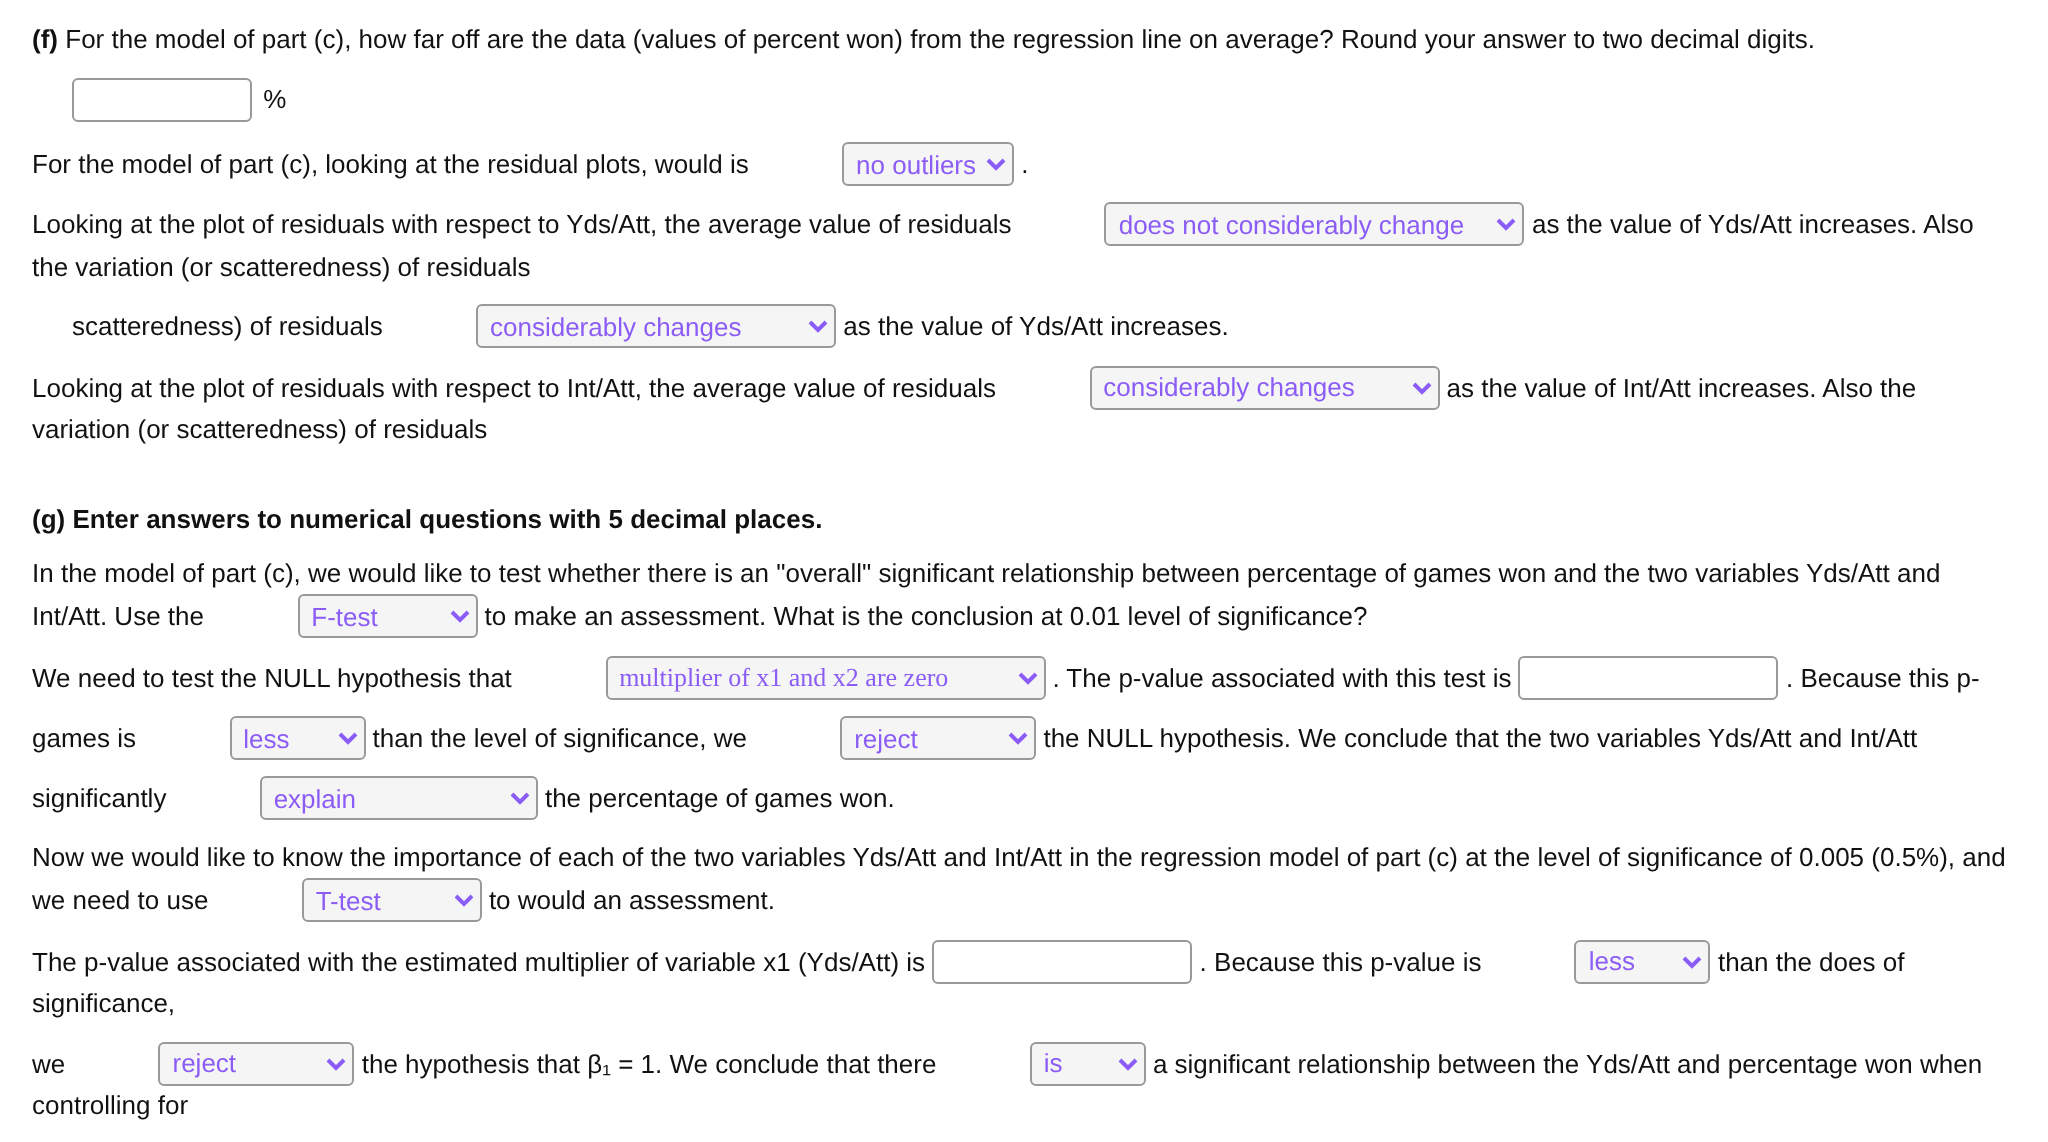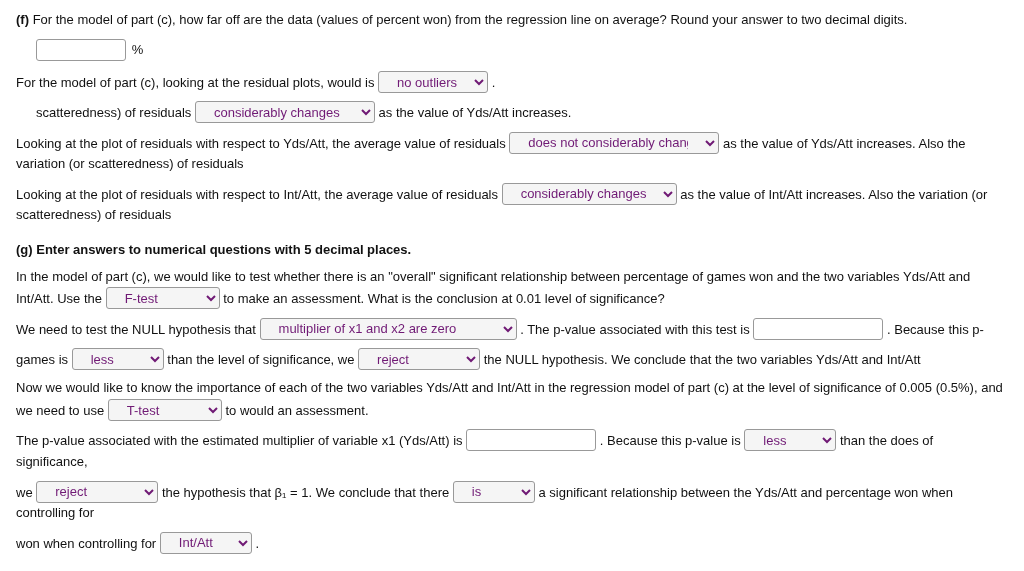--- a/index.html
+++ b/index.html
@@ -11,45 +11,46 @@
       padding: 10px 16px;
       width: 1024px;
       min-height: 571px;
     }
     .section { margin-bottom: 10px; }
     .label-bold { font-weight: bold; }
     .para { margin-bottom: 8px; line-height: 1.6; }
     select.dropdown {
       border: 1px solid #999;
       border-radius: 3px;
-      padding: 1px 14px;
+      padding: 1px 2px;
       font-size: 13px;
       background: #f5f5f5;
-      color: #701a75;
+      color: #8b5cf6;
       height: 22px;
       cursor: pointer;
+      margin-left: 43px;
     }
     input.pct-input {
       border: 1px solid #999;
       border-radius: 3px;
       padding: 1px 4px;
       font-size: 13px;
       height: 22px;
       width: 90px;
     }
     input.pval-input {
       border: 1px solid #999;
       border-radius: 3px;
       padding: 1px 4px;
       font-size: 13px;
       height: 22px;
       width: 130px;
     }
     .pct-symbol { font-size: 13px; margin-left: 2px; }
-    .section-header { font-weight: bold; margin-bottom: 6px; margin-top: 14px; }
+    .section-header { font-weight: bold; margin-bottom: 6px; margin-top: 24px; }
     .g-section { margin-top: 10px; }
   </style>
 </head>
 <body>
 
 <div class="section">
   <p class="para">
     <span class="label-bold">(f)</span>
     <span>For the model of part (c), how far off are the data (values of percent won) from the regression line on average? Round your answer to two decimal digits.</span>
   </p>
@@ -61,35 +62,35 @@
 
   <p class="para">
     <span>For the model of part (c), looking at the residual plots, would is</span>
     <select class="dropdown">
       <option>no outliers</option>
       <option>outliers</option>
     </select>
     <span>.</span>
   </p>
 
+  <p class="para">
+    <span>Looking at the plot of residuals with respect to Yds/Att, the average value of residuals</span>
+    <select class="dropdown" style="width:210px;">
+      <option>does not considerably change</option>
+      <option>considerably changes</option>
+    </select>
+    <span>as the value of Yds/Att increases. Also the variation (or scatteredness) of residuals</span>
+  </p>
   <p class="para" style="margin-left:20px;">
     <span>scatteredness) of residuals</span>
     <select class="dropdown" style="width:180px;">
       <option>considerably changes</option>
       <option>does not considerably change</option>
     </select>
     <span>as the value of Yds/Att increases.</span>
-  </p>
-  <p class="para">
-    <span>Looking at the plot of residuals with respect to Yds/Att, the average value of residuals</span>
-    <select class="dropdown" style="width:210px;">
-      <option>does not considerably change</option>
-      <option>considerably changes</option>
-    </select>
-    <span>as the value of Yds/Att increases. Also the variation (or scatteredness) of residuals</span>
   </p>
 
   <p class="para">
     <span>Looking at the plot of residuals with respect to Int/Att, the average value of residuals</span>
     <select class="dropdown" style="width:175px;">
       <option>considerably changes</option>
       <option>does not considerably change</option>
     </select>
     <span>as the value of Int/Att increases. Also the variation (or scatteredness) of residuals</span>
   </p>
@@ -106,41 +107,49 @@
     <select class="dropdown">
       <option>F-test</option>
       <option>T-test</option>
       <option>Chi-square</option>
     </select>
     <span>to make an assessment. What is the conclusion at 0.01 level of significance?</span>
   </p>
 
   <p class="para">
     <span>We need to test the NULL hypothesis that</span>
-    <select class="dropdown" style="width:257px;">
+    <select class="dropdown" style="width:220px;font-family:Liberation Serif, serif;">
       <option>multiplier of x1 and x2 are zero</option>
       <option>multiplier of x1 is zero</option>
       <option>multiplier of x2 is zero</option>
     </select>
     <span>. The p-value associated with this test is</span>
     <input type="text" class="pval-input" style="">
     <span>. Because this p‑</span>
   </p>
   <p class="para">
     <span>games is</span>
     <select class="dropdown">
       <option>less</option>
       <option>greater</option>
     </select>
     <span>than the level of significance, we</span>
     <select class="dropdown">
       <option>reject</option>
       <option>do not reject</option>
     </select>
     <span>the NULL hypothesis. We conclude that the two variables Yds/Att and Int/Att</span>
+  </p>
+  <p class="para">
+    <span>significantly</span>
+    <select class="dropdown">
+      <option>explain</option>
+      <option>significantly explain</option>
+    </select>
+    <span>the percentage of games won.</span>
   </p>
 
   <p class="para">
     <span>Now we would like to know the importance of each of the two variables Yds/Att and Int/Att in the regression model of part (c) at the level of significance of 0.005 (0.5%), and we need to use</span>
     <select class="dropdown">
       <option>T-test</option>
       <option>F-test</option>
       <option>Chi-square</option>
     </select>
     <span>to would an assessment.</span>

